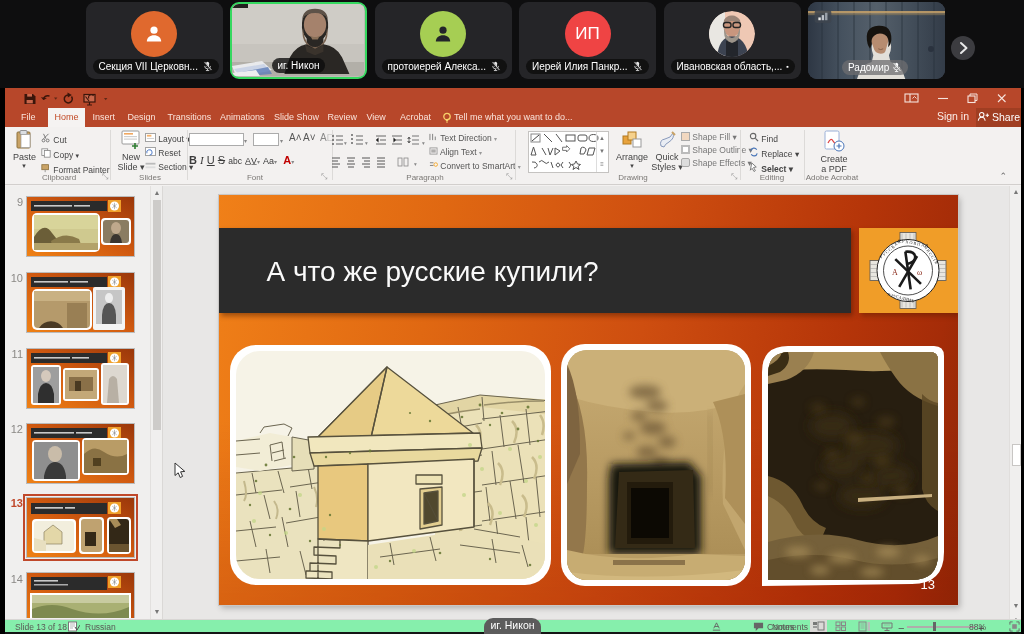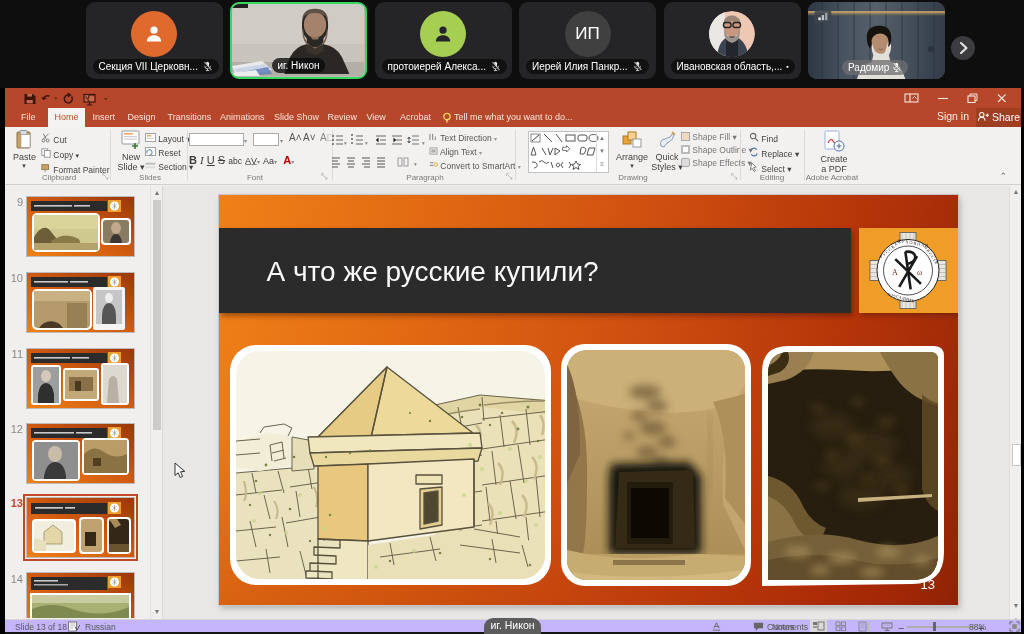--- a/index.html
+++ b/index.html
@@ -26,21 +26,21 @@
 
   
   #lpanel { position:absolute; left:0; top:98px; width:157px; height:433px; background:#F0EFEE; }
   .thumbno { position:absolute; left:1px; width:17px; text-align:right; font-size:11px; color:#8A8885; }
   .thumb { position:absolute; left:21px; width:109px; height:61px; background:#fff; border:1px solid #BBB; overflow:hidden; }
 
   
   #marea { position:absolute; left:157px; top:98px; width:847px; height:433px; background:#E8E7E6; border-left:1px solid #DAD8D6; }
   #slide { position:absolute; left:55.5px; top:8.5px; width:739px; height:410.5px; background:linear-gradient(rgba(150,20,0,0) 55%, rgba(150,20,0,0.22) 100%), linear-gradient(100deg,#F08018 0%, #E06812 28%, #CE4E10 55%, #B53509 80%, #A52C08 92%, #8E2706 100%); overflow:hidden; box-shadow:0 0 0 1px #C9C7C5, 2px 3px 6px rgba(0,0,0,.25); }
 
-  #statusbar { position:absolute; left:0; top:531px; width:1016px; height:13px; background:#c4b5fd; border-top:1px solid #D8D6D4; color:#5A5855; font-size:8.5px; }
+  #statusbar { position:absolute; left:0; top:531px; width:1016px; height:13px; background:#86efac; border-top:1px solid #D8D6D4; color:#5A5855; font-size:8.5px; }
   #blackbottom { position:absolute; left:0; top:544px; width:1016px; height:2px; background:#151515; }
 </style>
 </head>
 <body>
   <div id="strip">
 
     <div class="tile" style="left:85.5px;">
       <div class="avatar" style="background:#E0692E;">
         <svg class="avperson" width="24" height="24" viewBox="0 0 24 24">
           <circle cx="12" cy="8.2" r="3.6" fill="#fff"></circle>
@@ -88,21 +88,21 @@
       </div>
       <div class="nlabel">протоиерей Алекса...<svg width="11" height="11" viewBox="0 0 16 16">
           <rect x="5.9" y="1.2" width="4.4" height="7.6" rx="2.2" fill="#E6E6E6"></rect>
           <path d="M3.9 7.2a4.2 4.2 0 0 0 8.4 0 M8.1 11.4 v2 M5.7 13.9 h4.8" stroke="#E6E6E6" stroke-width="1.2" fill="none"></path>
           <line x1="3.2" y1="1.8" x2="13.2" y2="13.6" stroke="#2a2a2a" stroke-width="2.4"></line>
           <line x1="3.8" y1="1.4" x2="13.8" y2="13.2" stroke="#E6E6E6" stroke-width="1.3"></line>
         </svg></div>
     </div>
 
     <div class="tile" style="left:519px;">
-      <div class="avatar" style="background:#404040; color:#fff; font-size:17px; text-align:center; line-height:46px;">ИП</div>
+      <div class="avatar" style="background:#ef4444; color:#fff; font-size:17px; text-align:center; line-height:46px;">ИП</div>
       <div class="nlabel">Иерей Илия Панкр...<svg width="11" height="11" viewBox="0 0 16 16">
           <rect x="5.9" y="1.2" width="4.4" height="7.6" rx="2.2" fill="#E6E6E6"></rect>
           <path d="M3.9 7.2a4.2 4.2 0 0 0 8.4 0 M8.1 11.4 v2 M5.7 13.9 h4.8" stroke="#E6E6E6" stroke-width="1.2" fill="none"></path>
           <line x1="3.2" y1="1.8" x2="13.2" y2="13.6" stroke="#2a2a2a" stroke-width="2.4"></line>
           <line x1="3.8" y1="1.4" x2="13.8" y2="13.2" stroke="#E6E6E6" stroke-width="1.3"></line>
         </svg></div>
     </div>
 
     <div class="tile" style="left:663.5px;">
       <div class="avatar" style="overflow:hidden;">
@@ -395,21 +395,21 @@
       <div class="gsep" style="left:735px;"></div>
 
       <div class="abs" style="left:744px; top:5px; font-size:8.5px; color:#444;">
         <div><svg width="10" height="10" viewBox="0 0 11 11">
             <circle cx="4.5" cy="4.5" r="3" fill="none" stroke="#666" stroke-width="1.2"></circle>
             <line x1="7" y1="7" x2="10" y2="10" stroke="#666" stroke-width="1.4"></line>
           </svg> Find</div>
         <div style="margin-top:3px;"><svg width="10" height="10" viewBox="0 0 11 11">
             <path d="M2 4 a3.5 3.5 0 0 1 6.5 -1 M9 7 a3.5 3.5 0 0 1 -6.5 1" stroke="#4A76B8" fill="none" stroke-width="1.3"></path>
           </svg> Replace ▾</div>
-        <div style="margin-top:3px;"><svg width="10" height="10" viewBox="0 0 11 11">
+        <div style="margin-top:3px;font-weight:bold;"><svg width="10" height="10" viewBox="0 0 11 11">
             <path d="M3 1 l5 4.5 -3 0.5 2 3.5 -1.5 1 -2 -3.5 -2 2 z" fill="#fff" stroke="#666" stroke-width="0.9"></path>
           </svg> Select ▾</div>
       </div>
       <div class="glabel" style="left:717px;">Editing</div>
       <div class="gsep" style="left:799px;"></div>
 
       <div class="abs" style="left:806px; top:3px; width:46px; text-align:center; color:#444;">
         <svg width="22" height="22" viewBox="0 0 22 22">
           <rect x="2" y="1" width="14" height="18" rx="1.5" fill="#fff" stroke="#9ab0d8"></rect>
           <path d="M5 13 q3 -6 5 -2 q2 4 6 2" stroke="#D44" fill="none" stroke-width="1.3"></path>

